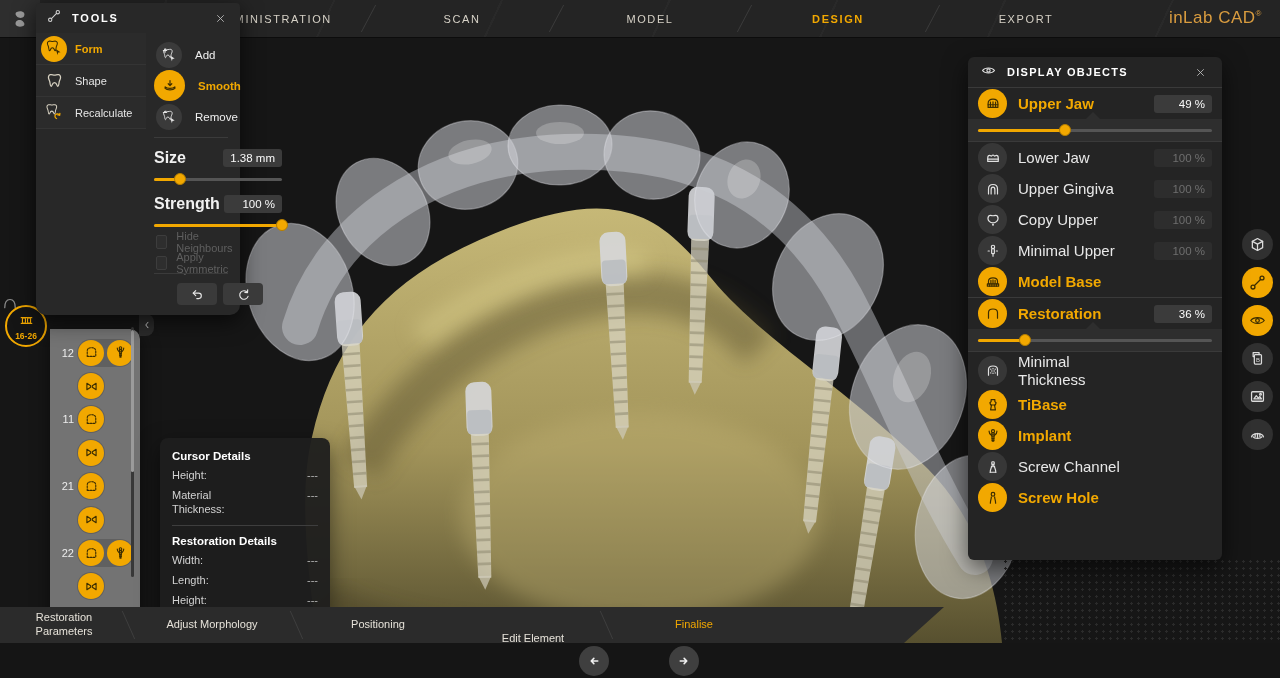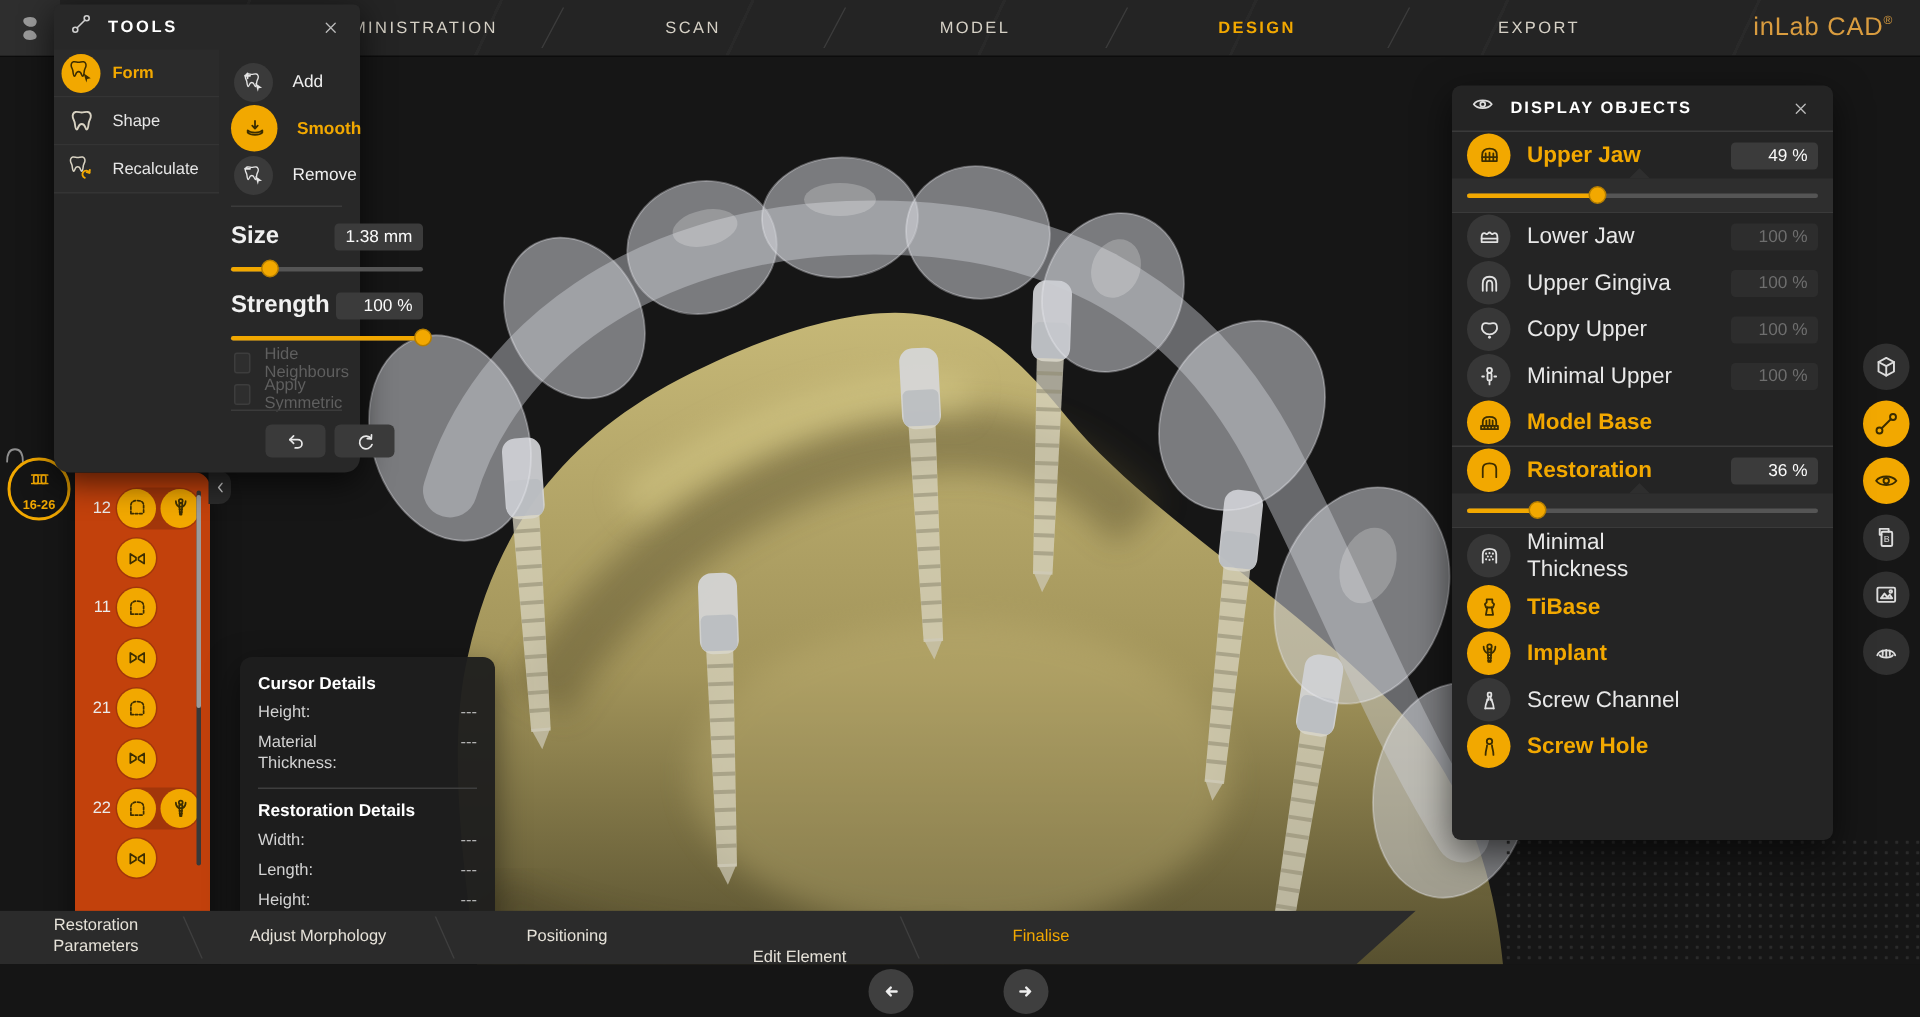--- a/index.html
+++ b/index.html
@@ -61,21 +61,21 @@
   .ctls .slider{margin:4px 0 8px 0;}
   .checks{position:absolute;left:120px;top:228px;}
   .chk-row{display:flex;align-items:center;gap:9px;height:21px;}
   .chk-box{width:12px;height:12px;background:#2e2e2e;border:1px solid #3d3d3d;border-radius:2px;}
   .chk-label{font-size:11px;color:#5f5f5f;}
   .hist{position:absolute;left:141px;top:280px;display:flex;gap:6px;}
   .hist-btn{width:40px;height:22px;background:#3a3a3a;border-radius:4px;color:#e8e8e8;
     display:flex;align-items:center;justify-content:center;cursor:pointer;}
 
   
-  .tooth-strip{position:absolute;left:50px;top:315px;width:90px;height:325px;background:#c2410c;
+  .tooth-strip{position:absolute;left:50px;top:329px;width:90px;height:325px;background:#737373;
     border-radius:0 10px 10px 10px;box-shadow:0 6px 18px rgba(0,0,0,.5);z-index:6;padding-top:7px;box-sizing:border-box;}
   .t-row{height:33.4px;display:flex;align-items:center;}
   .t-num{width:24px;text-align:right;font-size:11px;color:#ececec;margin-right:3px;}
   .t-pill{display:flex;gap:3px;background:rgba(0,0,0,.16);border-radius:16px;padding:1px;}
   .t-ic{width:26px;height:26px;border-radius:50%;background:#F2A800;color:#3d2e00;
     display:flex;align-items:center;justify-content:center;cursor:pointer;}
   .strip-chevron{position:absolute;left:139px;top:314px;width:15px;height:22px;background:#2b2b2b;
     border-radius:0 8px 8px 0;display:flex;align-items:center;justify-content:center;color:#cfcfcf;z-index:6;cursor:pointer;}
   .strip-scroll{position:absolute;left:131px;top:327px;width:3px;height:250px;background:#383838;border-radius:2px;z-index:7;}
   .strip-thumb{position:absolute;left:0;top:3px;width:3px;height:142px;background:#9b9b9b;border-radius:2px;}

